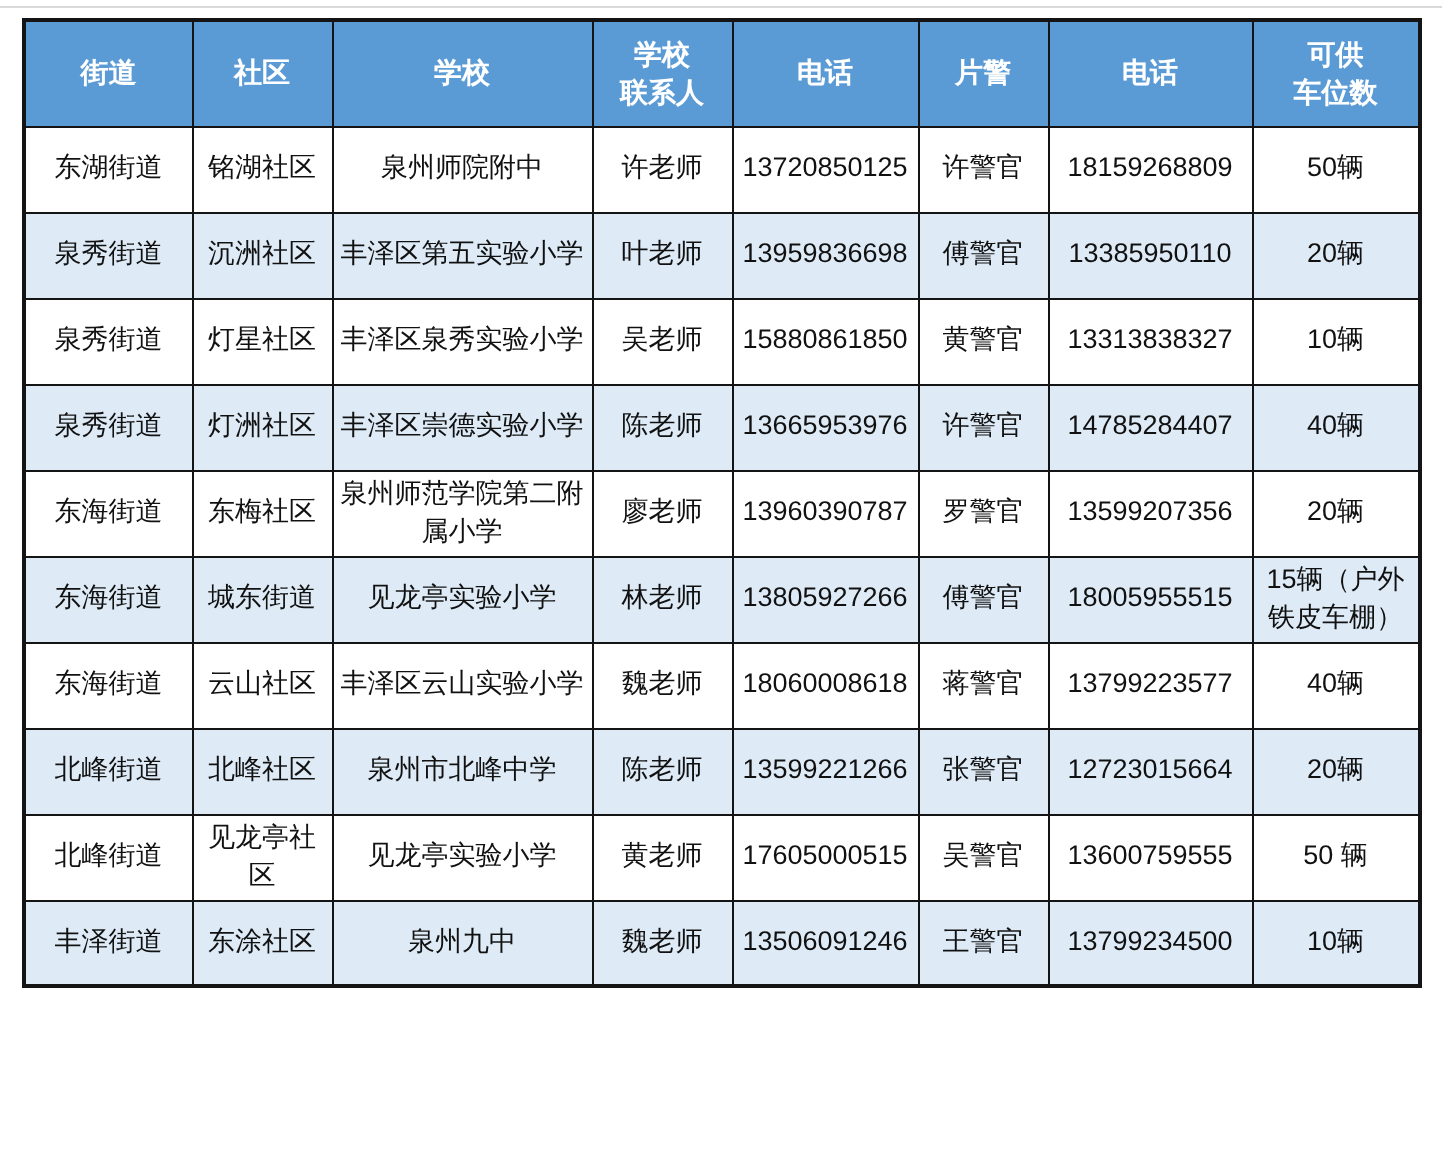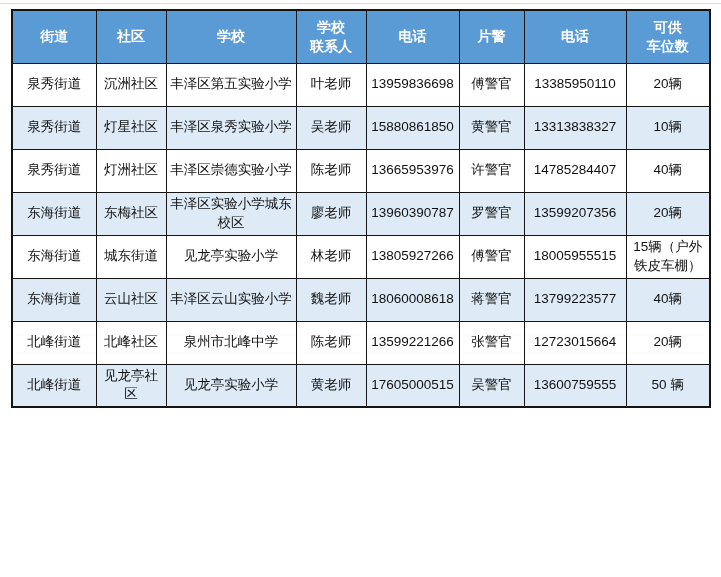--- a/index.html
+++ b/index.html
@@ -88,20 +88,30 @@
 联系人</th>
         <th>电话</th>
         <th>片警</th>
         <th>电话</th>
         <th>可供
 车位数</th>
       </tr>
   </thead>
   <tbody>
       <tr>
+        <td>东湖街道</td>
+        <td>铭湖社区</td>
+        <td>泉州师院附中</td>
+        <td>许老师</td>
+        <td>13720850125</td>
+        <td>许警官</td>
+        <td>18159268809</td>
+        <td>50辆</td>
+      </tr>
+      <tr>
         <td>泉秀街道</td>
         <td>沉洲社区</td>
         <td>丰泽区第五实验小学</td>
         <td>叶老师</td>
         <td>13959836698</td>
         <td>傅警官</td>
         <td>13385950110</td>
         <td>20辆</td>
       </tr>
       <tr>
@@ -120,21 +130,21 @@
         <td>丰泽区崇德实验小学</td>
         <td>陈老师</td>
         <td>13665953976</td>
         <td>许警官</td>
         <td>14785284407</td>
         <td>40辆</td>
       </tr>
       <tr>
         <td>东海街道</td>
         <td>东梅社区</td>
-        <td>丰泽区实验小学城东校区</td>
+        <td>泉州师范学院第二附属小学</td>
         <td>廖老师</td>
         <td>13960390787</td>
         <td>罗警官</td>
         <td>13599207356</td>
         <td>20辆</td>
       </tr>
       <tr>
         <td>东海街道</td>
         <td>城东街道</td>
         <td>见龙亭实验小学</td>
@@ -167,14 +177,24 @@
       <tr>
         <td>北峰街道</td>
         <td>见龙亭社区</td>
         <td>见龙亭实验小学</td>
         <td>黄老师</td>
         <td>17605000515</td>
         <td>吴警官</td>
         <td>13600759555</td>
         <td>50 辆</td>
       </tr>
+      <tr>
+        <td>丰泽街道</td>
+        <td>东涂社区</td>
+        <td>泉州九中</td>
+        <td>魏老师</td>
+        <td>13506091246</td>
+        <td>王警官</td>
+        <td>13799234500</td>
+        <td>10辆</td>
+      </tr>
     </tbody>
 </table>
 
 </body></html>

